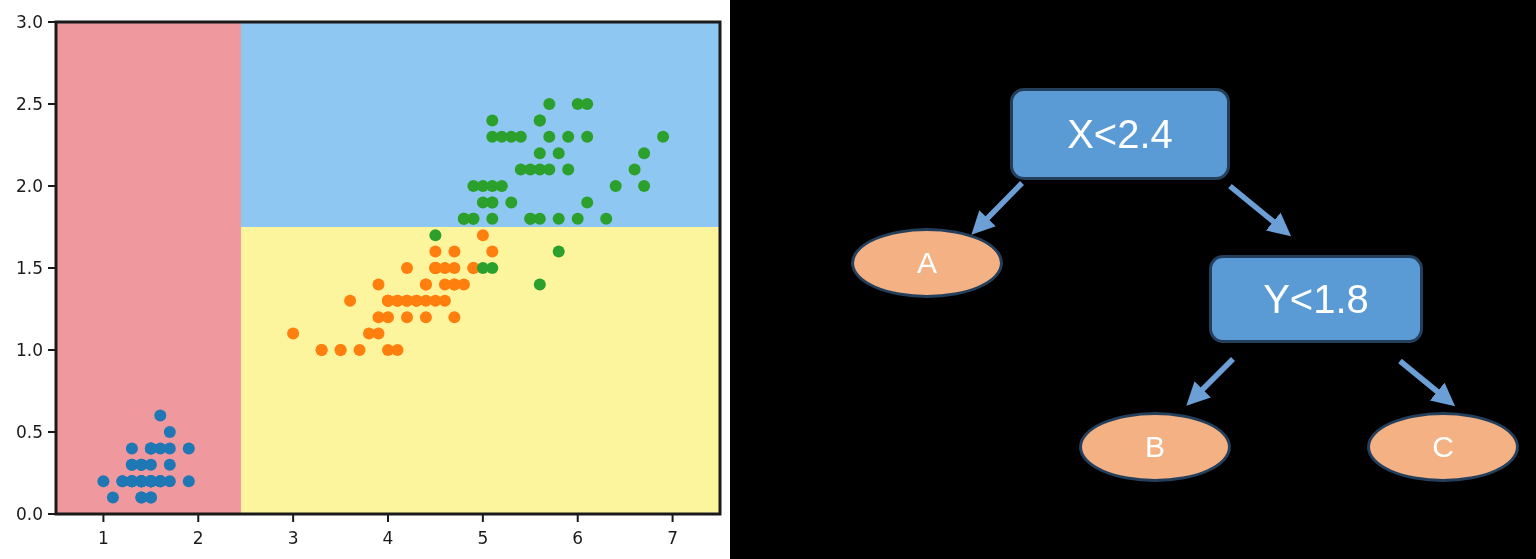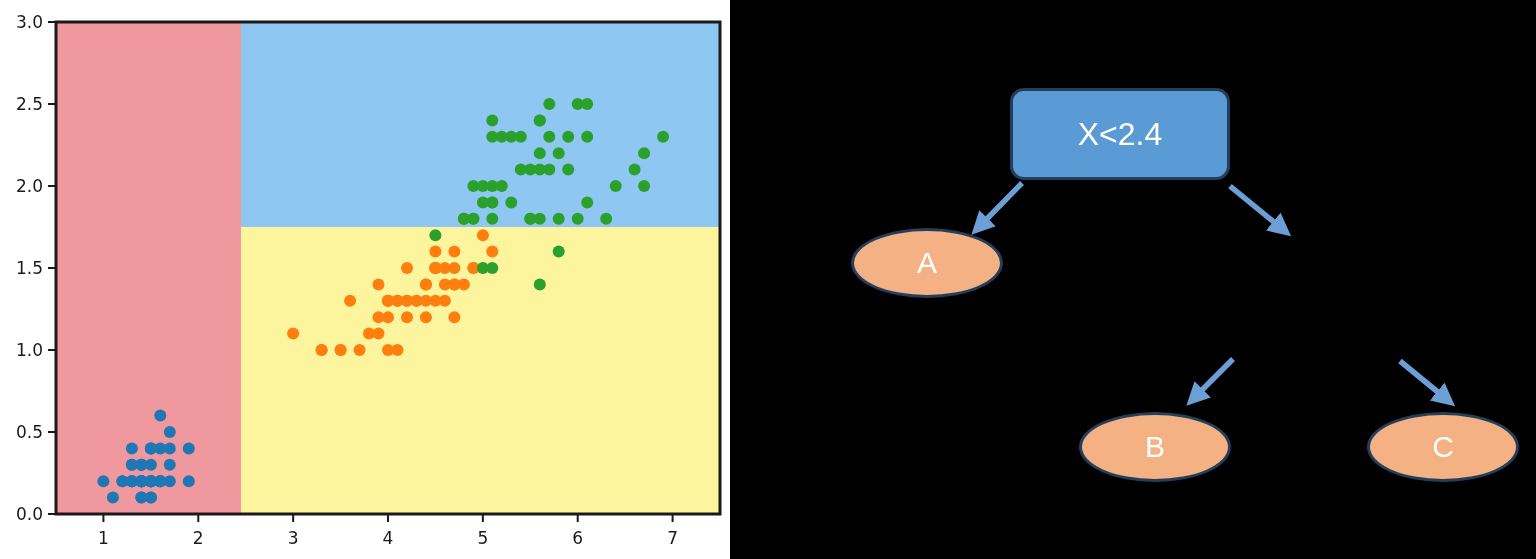--- a/index.html
+++ b/index.html
@@ -4,21 +4,21 @@
 <style>
   html,body{margin:0;padding:0;background:#fff;}
   #screen{width:1536px;height:559px;display:flex;overflow:hidden;font-family:"DejaVu Sans",sans-serif;}
   #plot-panel{width:730px;height:559px;background:#ffffff;position:relative;flex:none;}
   #plot-panel svg{display:block;}
   .tick{font-family:"DejaVu Sans",sans-serif;font-size:17px;fill:#1a1a1a;}
   #tree-panel{width:806px;height:559px;background:#000000;position:relative;flex:none;}
   #tree-panel svg{position:absolute;left:0;top:0;}
   .tree-node{position:absolute;box-sizing:border-box;display:flex;align-items:center;justify-content:center;
     color:#ffffff;font-family:"Liberation Sans",sans-serif;border:3px solid #233f5c;}
-  .tree-node.rect{border-radius:14px;font-size:32px;}
+  .tree-node.rect{border-radius:14px;font-size:40px;}
   .tree-node.ellipse{border-radius:50%;font-size:30px;}
 </style>
 </head>
 <body>
 
 <div id="screen">
 
   <div id="plot-panel">
     <svg width="730" height="559" viewBox="0 0 730 559">
         <rect x="56" y="22" width="184.9714285714286" height="492" fill="#ef989e"></rect>
@@ -226,20 +226,23 @@
       </svg>
 
     <div class="tree-node rect" style="left: 280px; top: 88px; width: 220px; height: 92px; background: rgb(91, 155, 213); border-color: rgb(35, 63, 92); color: rgb(255, 255, 255);">
       <span>X&lt;2.4</span>
     </div>
 
     <div class="tree-node ellipse" style="left: 121px; top: 228px; width: 152px; height: 70px; background: rgb(244, 177, 131); border-color: rgb(35, 63, 92); color: rgb(255, 255, 255);">
       <span>A</span>
     </div>
 
+    <div class="tree-node rect" style="left: 479px; top: 255px; width: 214px; height: 88px; background: rgb(91, 155, 213); border-color: rgb(35, 63, 92); color: rgb(255, 255, 255);">
+      <span>Y&lt;1.8</span>
+    </div>
 
     <div class="tree-node ellipse" style="left: 349px; top: 412px; width: 152px; height: 70px; background: rgb(244, 177, 131); border-color: rgb(35, 63, 92); color: rgb(255, 255, 255);">
       <span>B</span>
     </div>
 
     <div class="tree-node ellipse" style="left: 637px; top: 412px; width: 152px; height: 70px; background: rgb(244, 177, 131); border-color: rgb(35, 63, 92); color: rgb(255, 255, 255);">
       <span>C</span>
     </div>
   </div>
 

